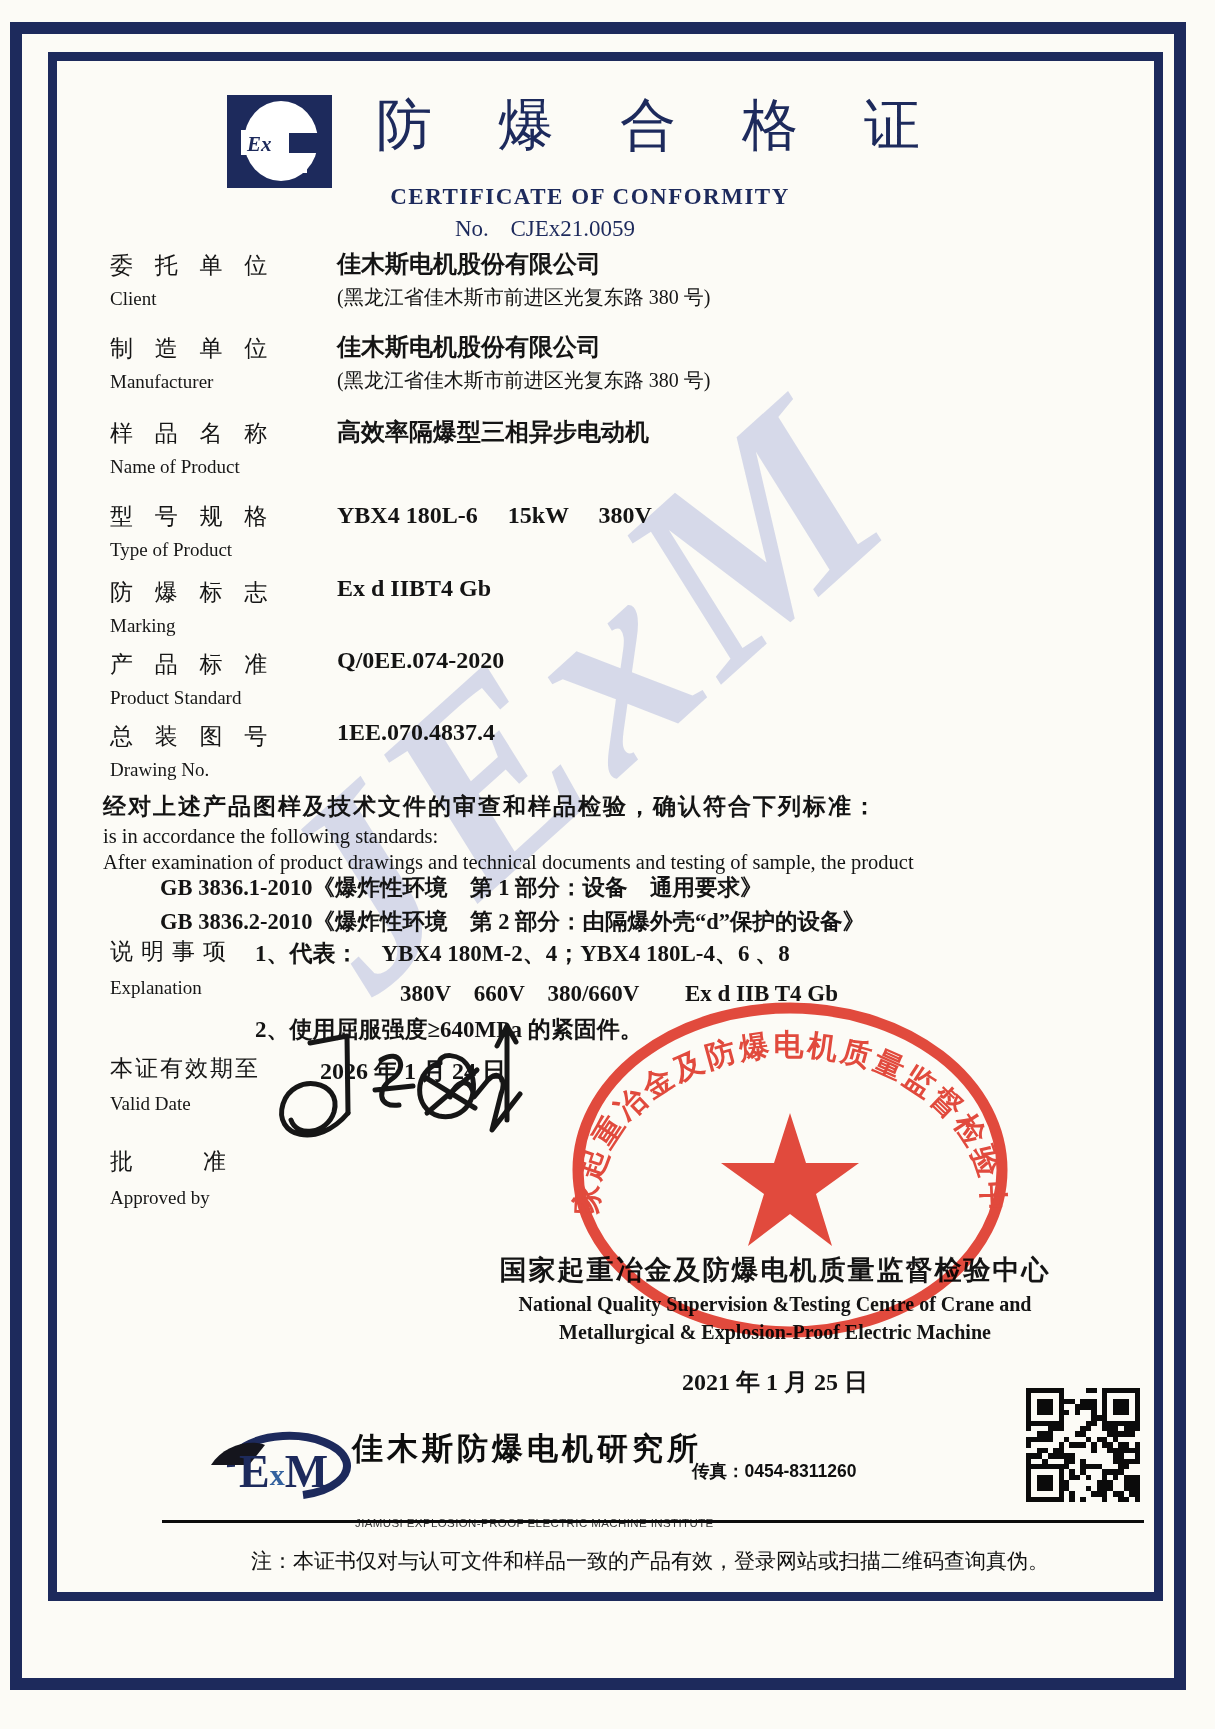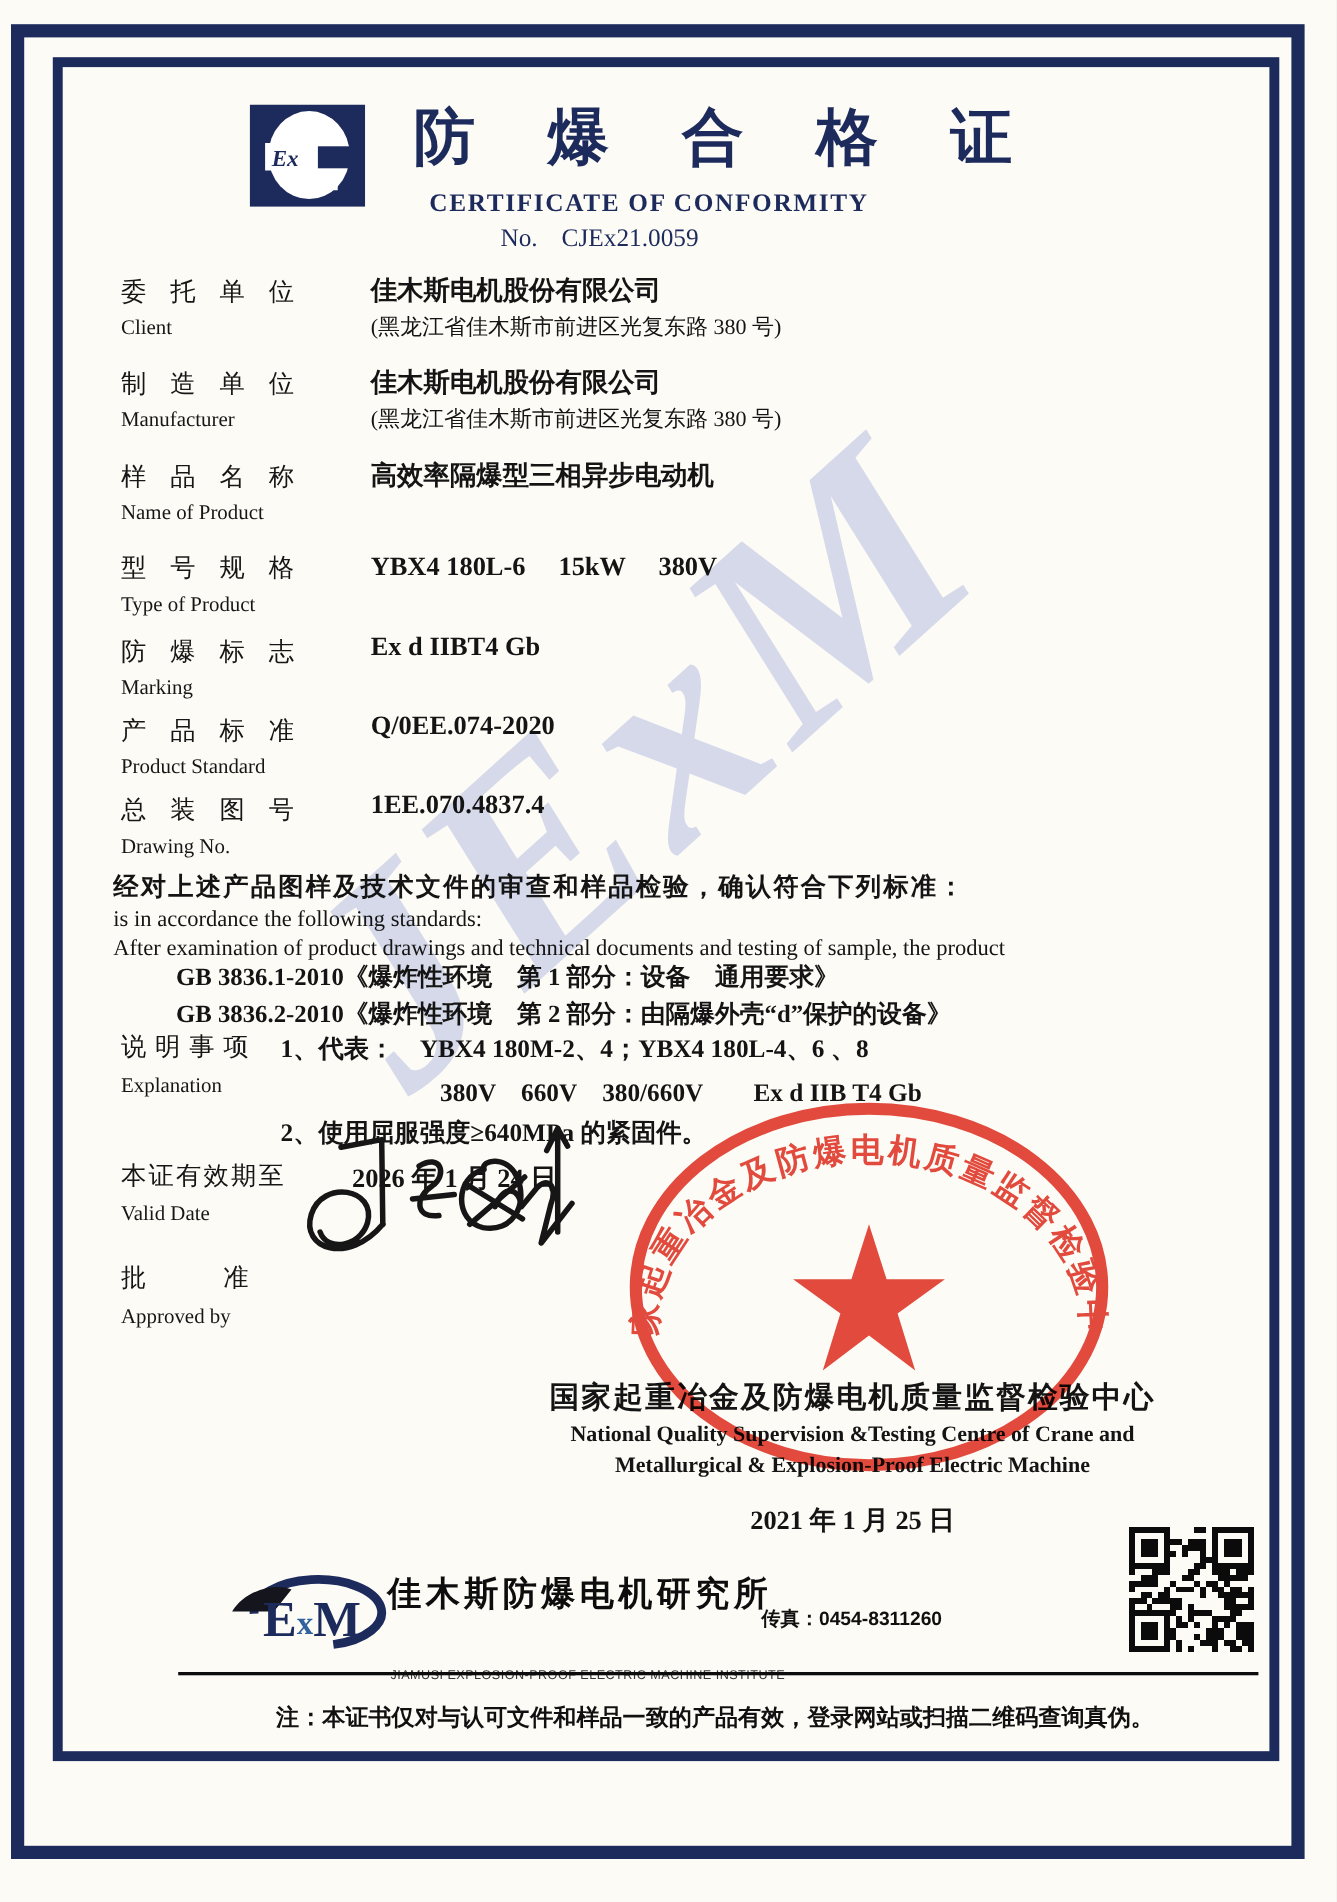--- a/index.html
+++ b/index.html
@@ -10,22 +10,22 @@
                border:12px solid #1d2a5c;box-sizing:border-box;z-index:1;}
   .inner-frame{position:absolute;left:48px;top:52px;width:1115px;height:1549px;
                border:9px solid #1d2a5c;box-sizing:border-box;z-index:1;}
   
   .watermark{position:absolute;left:30px;top:540px;width:1100px;text-align:center;
              font-size:265px;font-weight:bold;font-style:italic;letter-spacing:10px;
              color:rgba(152,164,214,0.38);transform:rotate(-42deg);z-index:0;
              font-family:"Liberation Serif",serif;pointer-events:none;}
   
   .header-center{position:absolute;left:350px;top:88px;width:480px;text-align:center;z-index:2;}
-  .cert-title{font-size:56px;font-weight:bold;letter-spacing:26px;color:#1d2a5c;white-space:nowrap;margin-left:26px;}
-  .cert-subtitle{font-size:23px;font-weight:bold;letter-spacing:1.5px;color:#1d2a5c;margin-top:8px;white-space:nowrap;}
+  .cert-title{font-size:56px;font-weight:normal;letter-spacing:26px;color:#1d2a5c;white-space:nowrap;margin-left:26px;}
+  .cert-subtitle{font-size:23px;font-weight:bold;letter-spacing:1.5px;color:#1d2a5c;margin-top:20px;white-space:nowrap;}
   .cert-number{font-size:23px;font-weight:normal;color:#1d2a5c;margin-top:6px;transform:translateX(-45px);}
   .cert-number span{margin:0 8px;}
   .ex-logo{position:absolute;left:227px;top:95px;z-index:2;}
   
   .field-row{position:absolute;left:110px;width:990px;z-index:2;}
   .f-label-zh{font-size:23px;letter-spacing:8px;color:#161616;}
   .f-label-en{font-size:19px;color:#161616;margin-top:7px;}
   .f-value{position:absolute;left:227px;top:-2px;font-size:24px;font-weight:bold;white-space:pre;}
   .f-note{position:absolute;left:227px;top:34px;font-size:20px;white-space:pre;}
   .block{position:absolute;z-index:2;}
@@ -46,21 +46,21 @@
   .footer-logo{position:absolute;left:203px;top:1415px;z-index:2;}
   .institute-zh{position:absolute;left:352px;top:1428px;font-size:31px;font-weight:bold;letter-spacing:4px;
                 font-family:"Liberation Sans",sans-serif;color:#0d0d0d;z-index:2;white-space:nowrap;}
   .institute-en{position:absolute;left:355px;top:1473px;font-size:11.5px;letter-spacing:.4px;
                 font-family:"Liberation Sans",sans-serif;color:#333;z-index:2;white-space:nowrap;margin-top:44px;}
   .contact{position:absolute;left:692px;top:1394px;z-index:2;font-family:"Liberation Sans",sans-serif;
            font-size:17.5px;font-weight:bold;color:#101010;line-height:31px;white-space:pre;}
   .qr{position:absolute;left:1026px;top:1388px;z-index:2;}
   .note-divider{position:absolute;left:162px;top:1520px;width:982px;height:3px;background:#0c0c0c;z-index:2;}
   .note-line{position:absolute;left:150px;top:1547px;width:1000px;text-align:center;z-index:2;
-             font-family:"Liberation Sans",sans-serif;font-size:21px;font-weight:bold;color:#101010;white-space:nowrap;}
+             font-family:"Liberation Sans",sans-serif;font-size:21px;font-weight:normal;color:#101010;white-space:nowrap;}
 </style>
 </head>
 <body>
 
 <div id="page">
 
   <div class="watermark">JExM</div>
 
   <div class="outer-frame"></div>
   <div class="inner-frame"></div>

